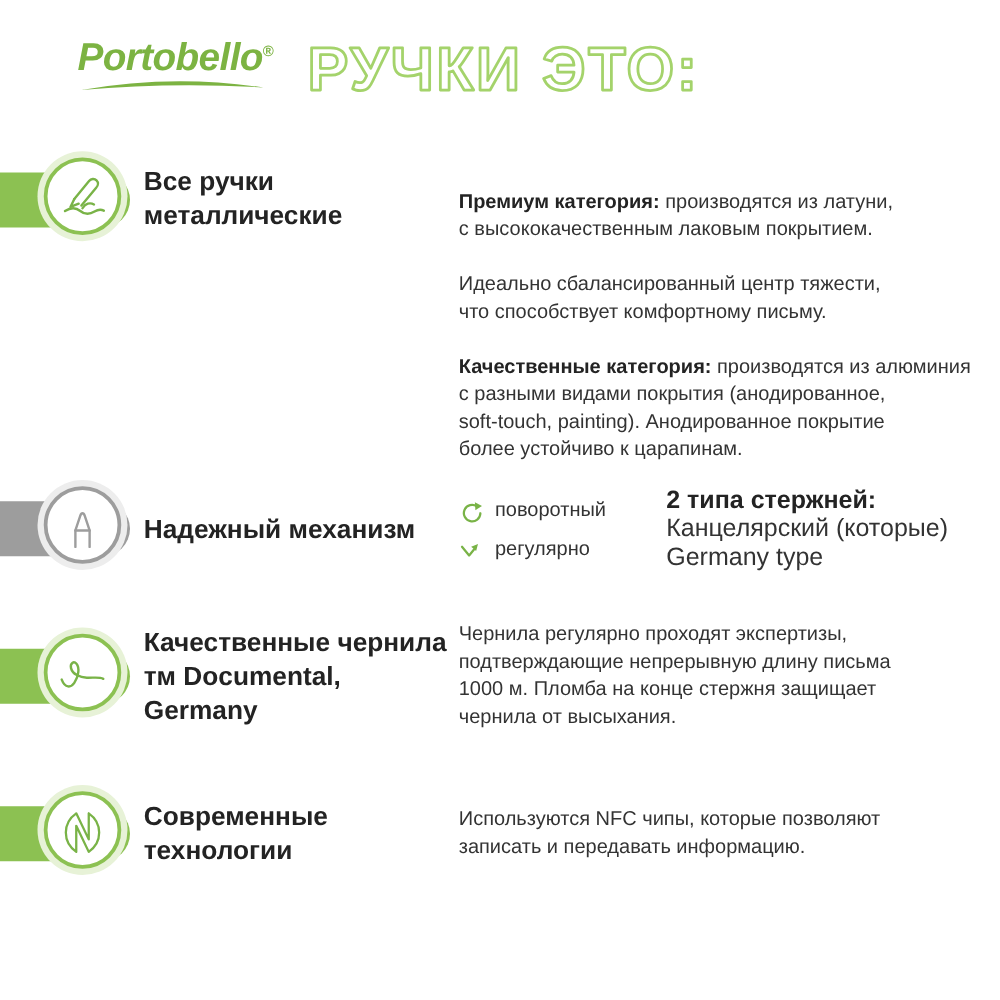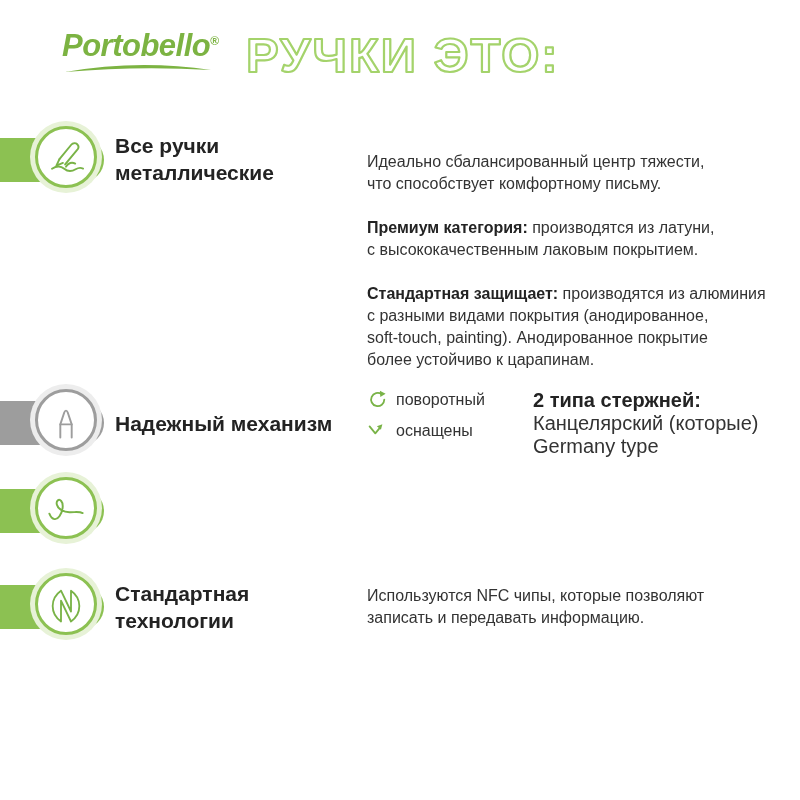--- a/index.html
+++ b/index.html
@@ -46,21 +46,21 @@
 
   .body{flex:1;padding-right:14px;font-size:16px;line-height:22px;color:var(--body-text);
         white-space:pre-line}
   .row-1 .body{margin-top:5px}
   .body p{margin:0}
   b.lead{font-weight:bold;color:var(--title-text)}
 
   
   .mech-body{display:flex;align-items:flex-start;white-space:normal}
   .mech-list{list-style:none;margin:0;padding:0;width:166px;flex:none}
-  .mech-list li{display:flex;align-items:flex-start;gap:9px;height:31px;font-size:16px;color:var(--body-text)}
+  .mech-list li{display:flex;align-items:flex-end;gap:9px;height:31px;font-size:16px;color:var(--body-text)}
   .mini{width:20px;height:20px;flex:none;color:var(--accent-green-dark);display:flex;align-items:center;justify-content:center}
   .rods{font-size:20px;line-height:23px;color:var(--body-text)}
   .rods b{display:block;color:var(--title-text)}
 </style>
 </head>
 <body>
 
 <div class="page">
 
   <header>
@@ -85,25 +85,25 @@
             <path d="M16.5 26.5 L30 10 C31.8 7.8 35 7.6 36.8 9.4 C38.6 11.2 38.6 14 36.5 16.2 L23 32.5"></path>
             <path d="M16.5 26.5 L13 33.8 L20.5 30.8"></path>
             <path d="M8 37.5 C14 33.5 18.5 34.5 22 37.5 C26 40.8 31 40.5 35 38 C38 36.2 41 36 43.5 37.2"></path>
             <path d="M24 35 C26.5 30.5 31 29.5 34.5 31.5"></path>
           </svg>
         </div>
       </div>
       <h2 class="title">Все ручки
 металлические</h2>
       <div class="body">
+        <p><b class="lead">Премиум категория:</b><span> производятся из латуни,
+с высококачественным лаковым покрытием.</span></p>
         <p><span>Идеально сбалансированный центр тяжести,
 что способствует комфортному письму.</span></p>
-        <p><b class="lead">Премиум категория:</b><span> производятся из латуни,
-с высококачественным лаковым покрытием.</span></p>
-        <p><b class="lead">Стандартная защищает:</b><span> производятся из алюминия
+        <p><b class="lead">Качественные категория:</b><span> производятся из алюминия
 с разными видами покрытия (анодированное,
 soft-touch, painting). Анодированное покрытие
 более устойчиво к царапинам.</span></p>
       </div>
     </section>
 
     <section class="row gray">
       <div class="icon-col">
         <div class="bar"></div>
         <div class="circle">
@@ -125,53 +125,61 @@
             </span>
             <span>поворотный</span>
           </li>
           <li>
             <span class="mini">
               <svg width="20" height="20" viewBox="0 0 20 20">
                 <path d="M2.6 6.4 L8.3 13.4 L12.2 8.6" fill="none" stroke="currentColor" stroke-width="1.8" stroke-linecap="round" stroke-linejoin="round"></path>
                 <polygon points="15.4,4.2 13.9,9.8 9.9,6.3" fill="currentColor"></polygon>
               </svg>
             </span>
-            <span>оснащены</span>
+            <span>регулярно</span>
           </li>
         </ul>
         <div class="rods">
           <b>2 типа стержней:</b>
           <div>Канцелярский (которые)</div>
           <div>Germany type</div>
         </div>
       </div>
     </section>
 
     <section class="row green">
       <div class="icon-col">
         <div class="bar"></div>
         <div class="circle">
           <svg width="42" height="42" viewBox="0 0 48 48" fill="none" stroke="currentColor" stroke-width="2.2" stroke-linecap="round" stroke-linejoin="round">
             <path d="M5 30.5 C8 38.5 13.5 38 16.5 33.5 C20.5 27.5 21.5 19.5 18.5 16 C16 13.2 12.5 15.5 13.5 20 C14.8 25.5 21.5 28.5 28 28.8 C34 29 39.5 27.8 43 29.8"></path>
           </svg>
         </div>
       </div>
+      <h2 class="title">Качественные чернила
+тм Documental, Germany</h2>
+      <div class="body">
+        <p><span>Чернила регулярно проходят экспертизы,
+подтверждающие непрерывную длину письма
+1000 м. Пломба на конце стержня защищает
+чернила от высыхания.</span></p>
+      </div>
     </section>
 
 
     <section class="row green">
       <div class="icon-col">
         <div class="bar"></div>
         <div class="circle">
           <svg width="40" height="40" viewBox="0 0 48 48" fill="none" stroke="currentColor" stroke-width="2.2" stroke-linecap="round" stroke-linejoin="round">
             <path d="M18 8 C11.5 12.5 8 19 8 26.5 C8 34 11.5 40.5 18 45 L18 20 L30 45 C36.5 40.5 40 34 40 26.5 C40 19 36.5 12.5 30 8 L30 33 Z"></path>
           </svg>
         </div>
       </div>
-      <h2 class="title">Стандартная
+      <h2 class="title">Современные
 технологии</h2>
       <div class="body">
         <p><span>Используются NFC чипы, которые позволяют
 записать и передавать информацию.</span></p>
       </div>
     </section>
 
   </main>
 </div>
 

